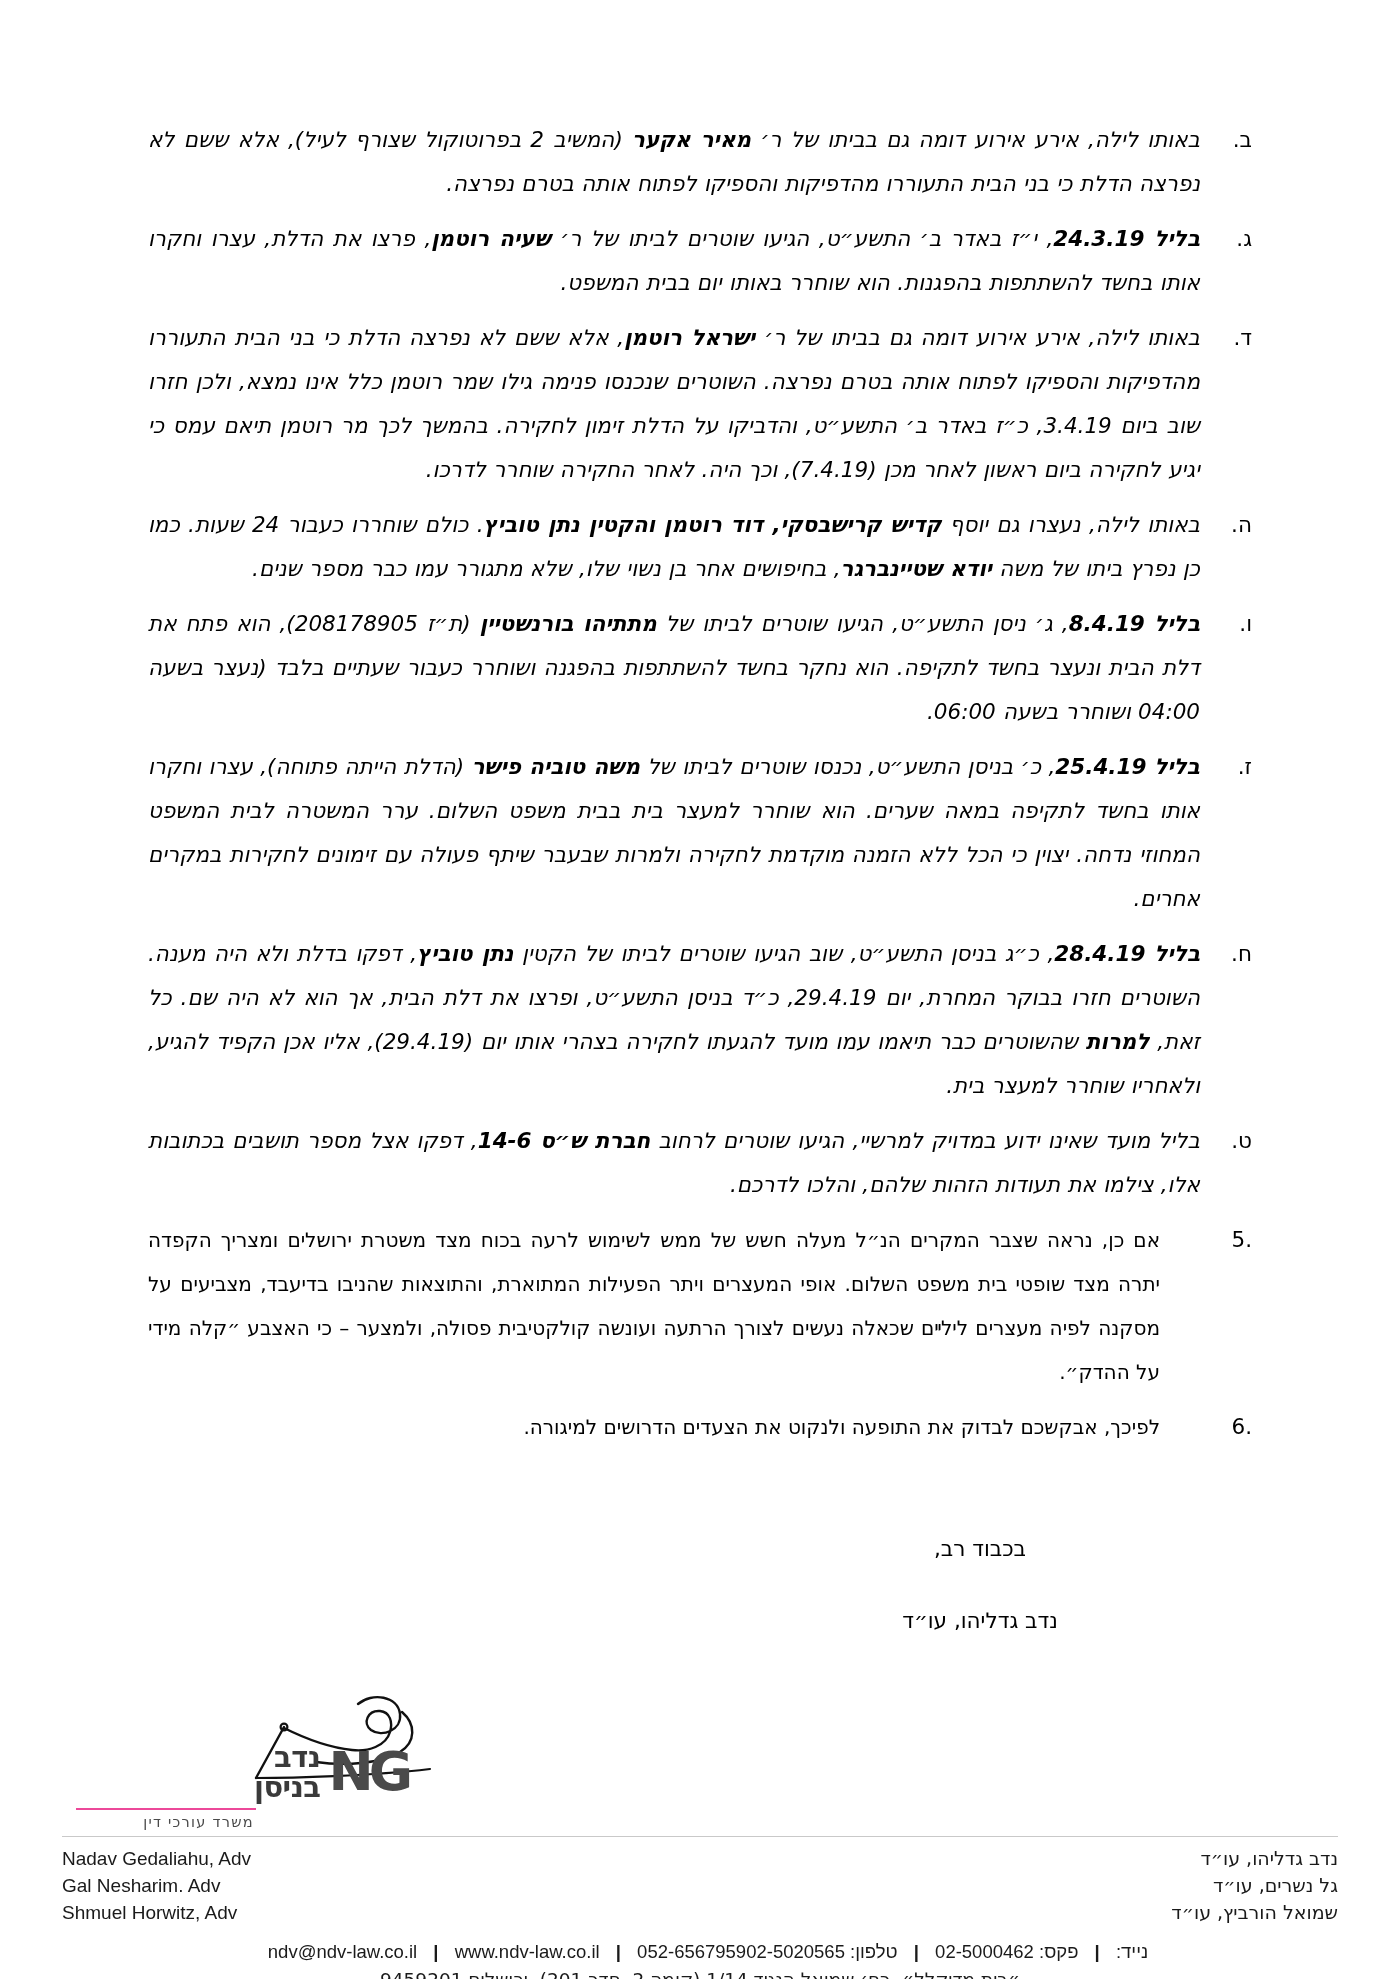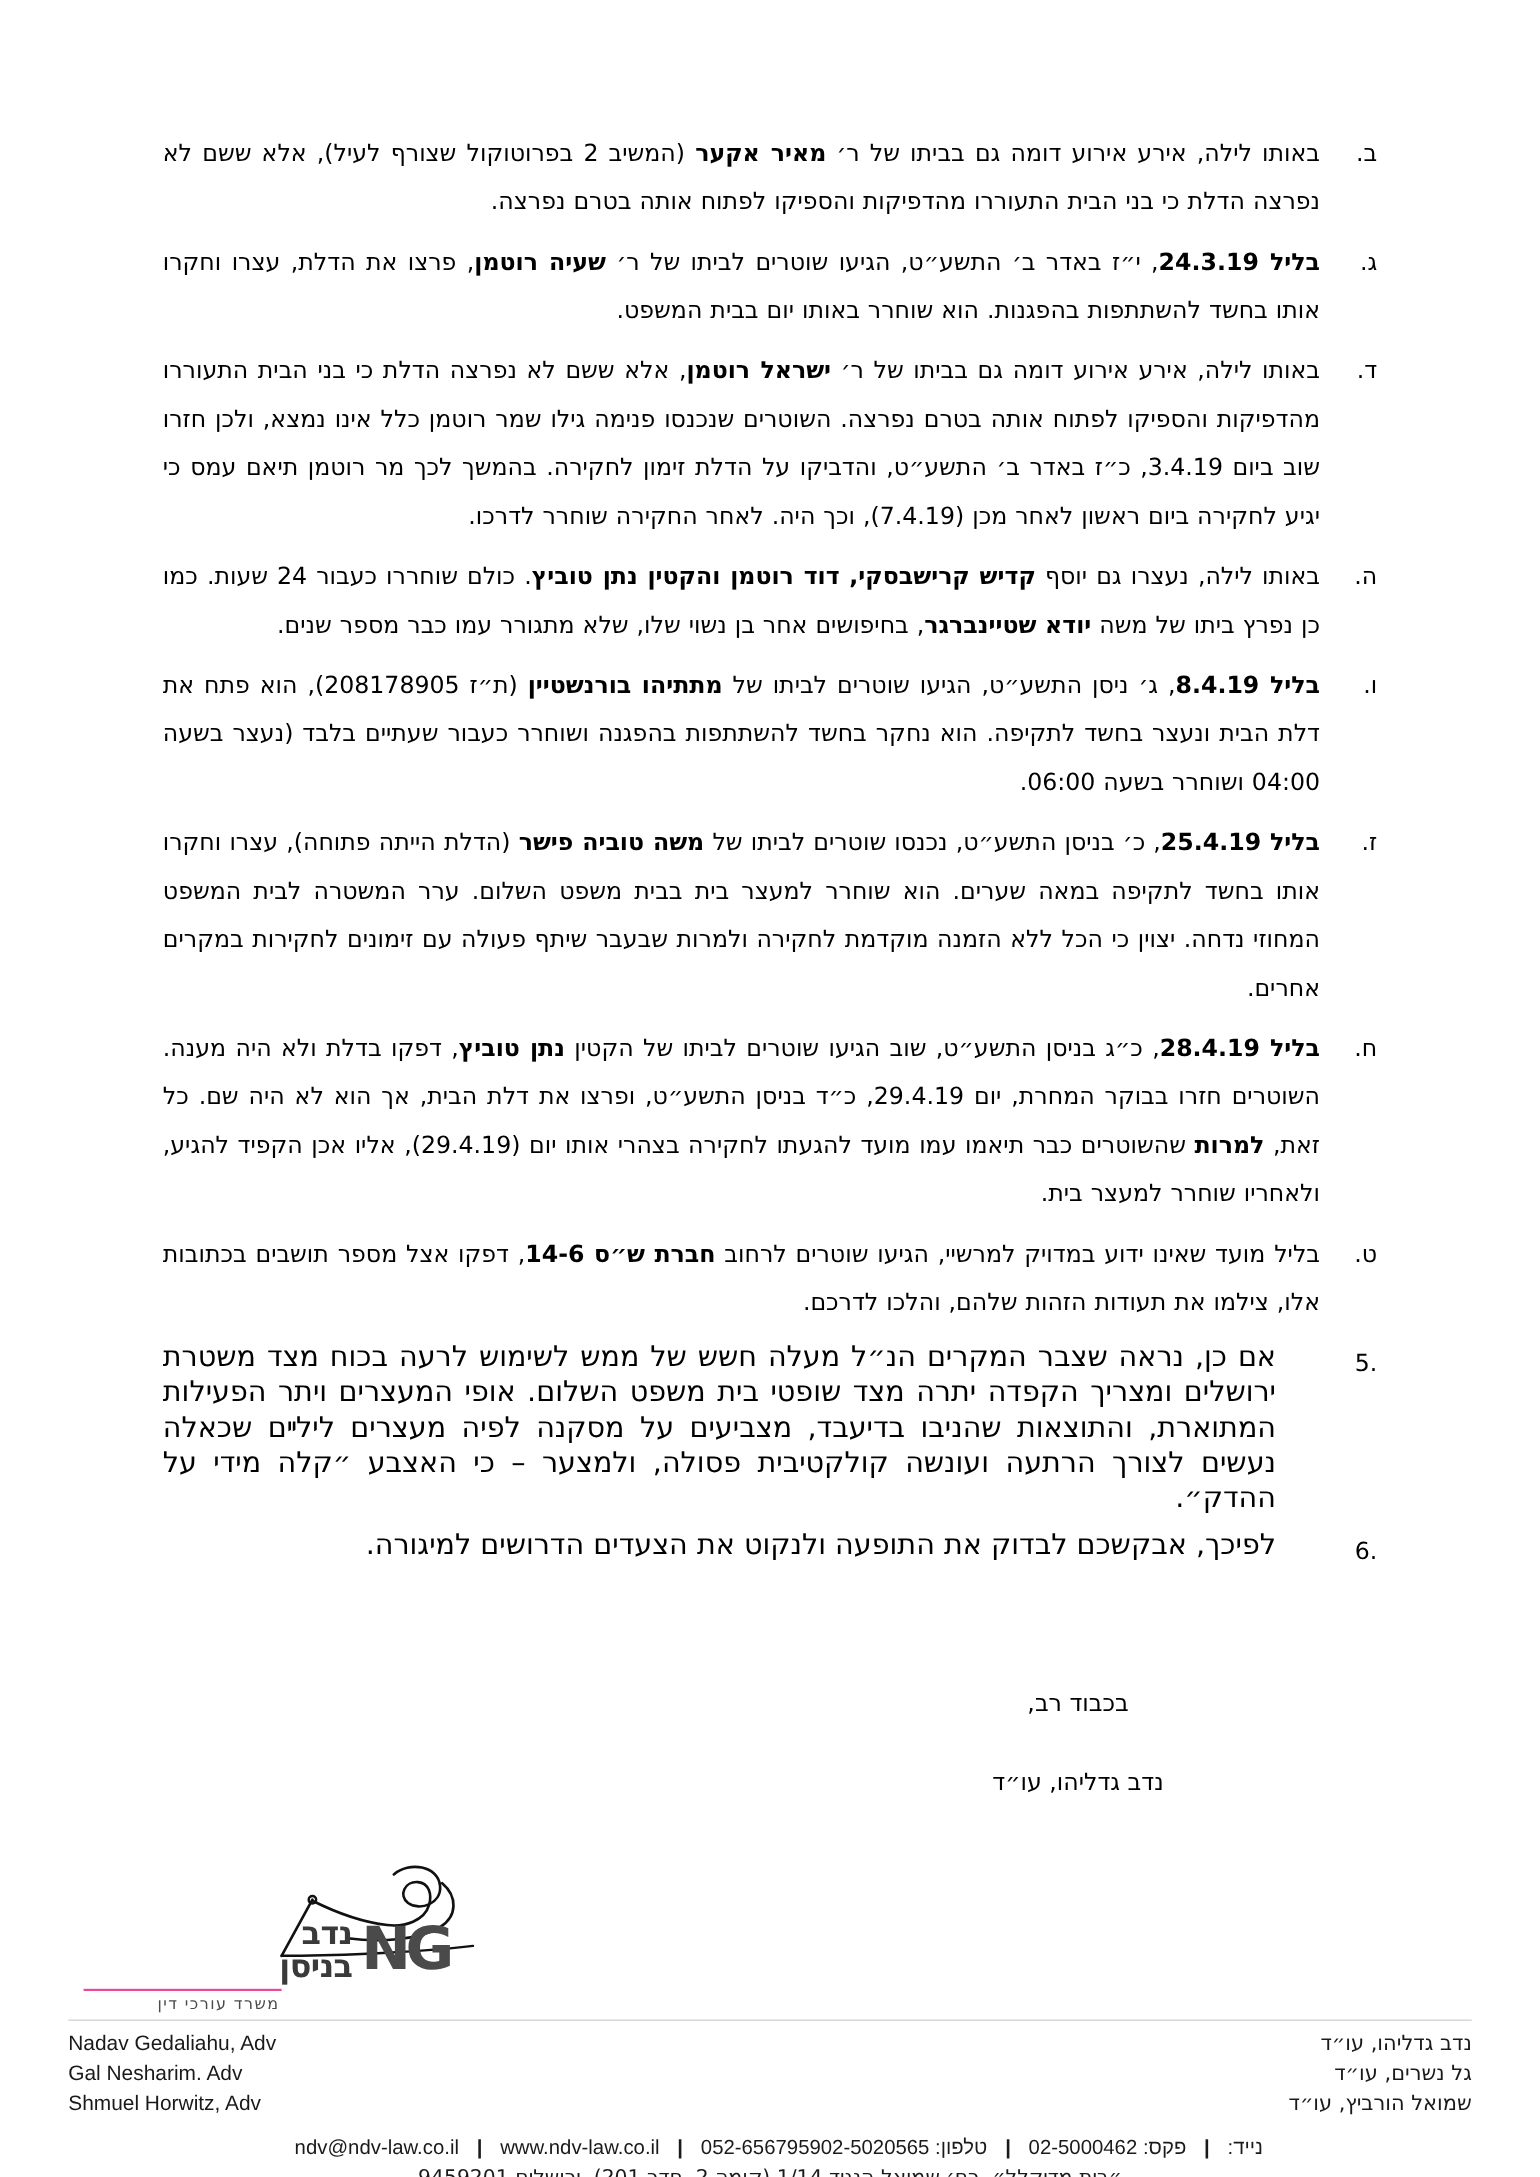--- a/index.html
+++ b/index.html
@@ -51,42 +51,43 @@
     box-sizing: border-box;
     white-space: nowrap;
   }
   li.clause .clause-body {
     flex: 1 1 auto;
     font-size: 21.5px;
     line-height: 44px;
     text-align: justify;
     text-justify: inter-word;
     word-spacing: 0.02em;
+    font-style: italic;
   }
 
   li.numbered {
     display: flex;
     flex-direction: row;
     align-items: flex-start;
     margin-bottom: 11px;
   }
   li.numbered .marker {
     flex: 0 0 92px;
     text-align: right;
     padding-left: 16px;
     font-size: 21.5px;
     line-height: 44px;
     box-sizing: border-box;
     white-space: nowrap;
     direction: ltr;
   }
   li.numbered .clause-body {
     flex: 1 1 auto;
-    font-size: 26px;
-    line-height: 32px;
+    font-size: 20px;
+    line-height: 44px;
     text-align: justify;
     text-justify: inter-word;
   }
 
   b, strong { font-weight: 700; }
 
   
   .closing {
     position: absolute;
     top: 1528px;

